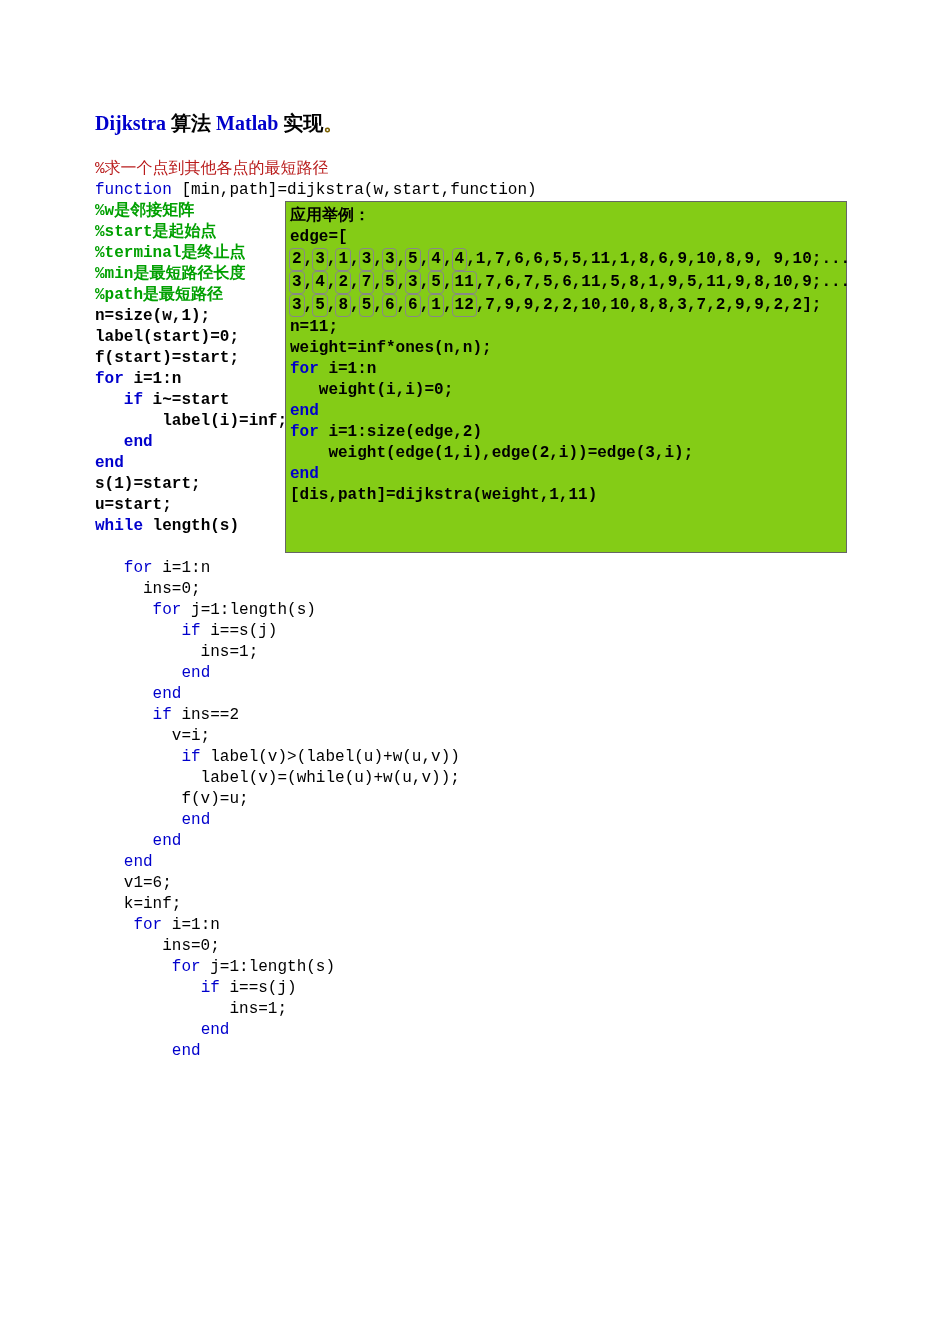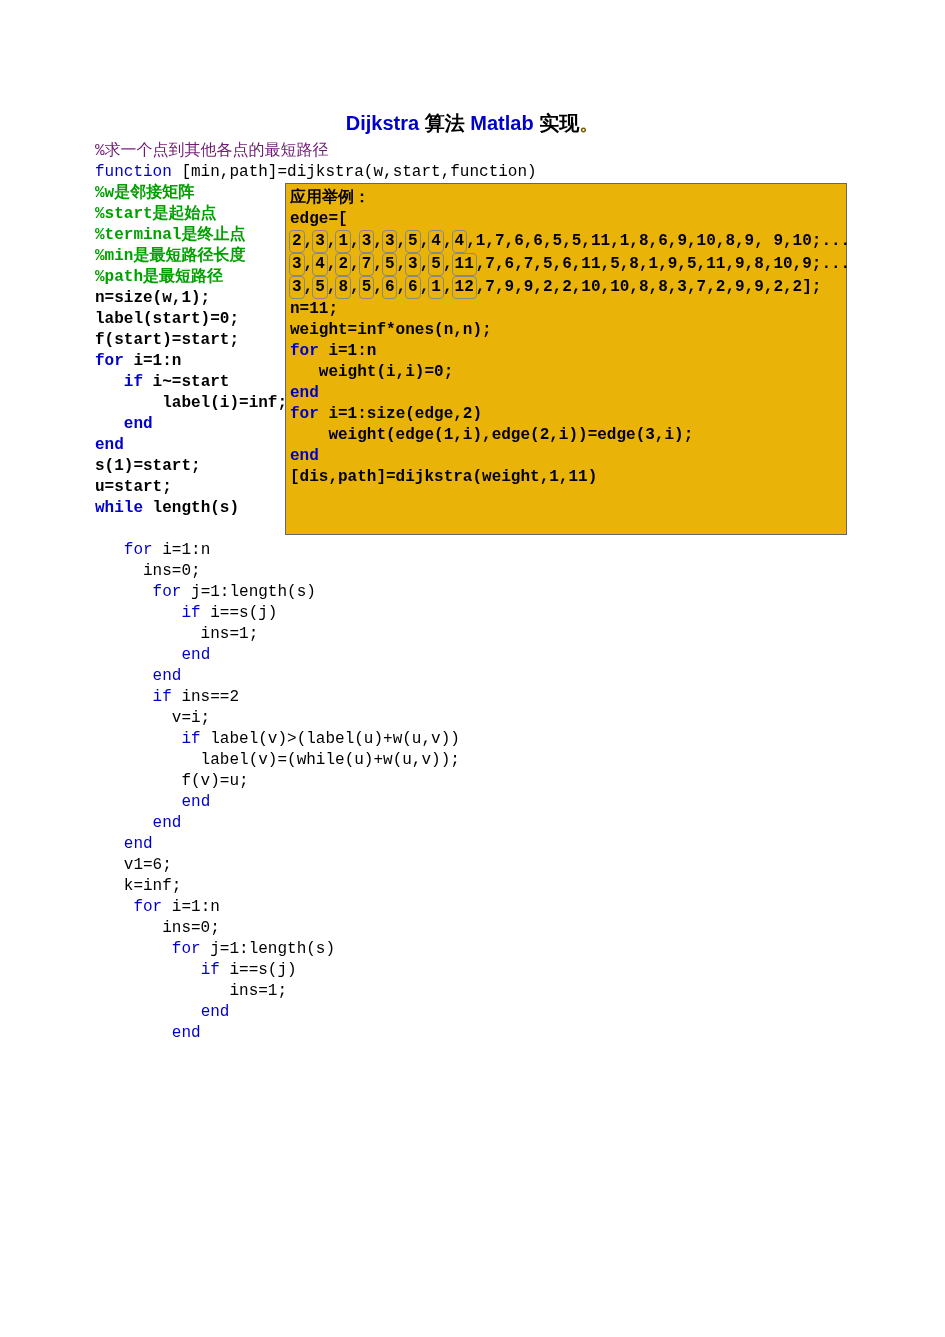--- a/index.html
+++ b/index.html
@@ -6,52 +6,51 @@
     margin: 0;
     padding: 0;
     background: #fff;
     font-family: "SimSun", "宋体", serif;
     width: 945px;
   }
   .page {
     padding: 110px 95px 40px 95px;
   }
   .title {
-    text-align: center;
-    font-family: Liberation Sans, sans-serif;
+    font-family: Liberation Serif, serif;
     font-size: 20px;
     font-weight: bold;
-    margin-bottom: 4px;
+    margin-bottom: 22px;
   }
   .title .blue { color: #0000cc; }
   .code {
     font-family: "SimSun", "宋体", "Courier New", monospace;
     font-size: 16px;
     line-height: 21px;
     white-space: pre;
     color: #000;
   }
-  .magenta { color: #701a75; }
+  .magenta { color: #b91c1c; }
   .blue    { color: #0000cc; }
   .green   { color: #00a000; }
   .black   { color: #000; }
   .period  { color: #7a6000; }
 
   .layout {
     position: relative;
     font-weight: bold;
   }
   .example-box {
     position: absolute;
     left: 190px;
     top: 0px;
     width: 550px;
     border: 1px solid #666;
     padding: 4px 6px 6px 4px;
-    background: #eab308;
+    background: #84cc16;
     font-family: "SimSun", "宋体", "Courier New", monospace;
     font-size: 16px;
     line-height: 21px;
     white-space: pre;
     color: #000;
     min-height: 340px;
   }
   .example-box .hl {
     display: inline-block;
     border: 1px solid #888;

